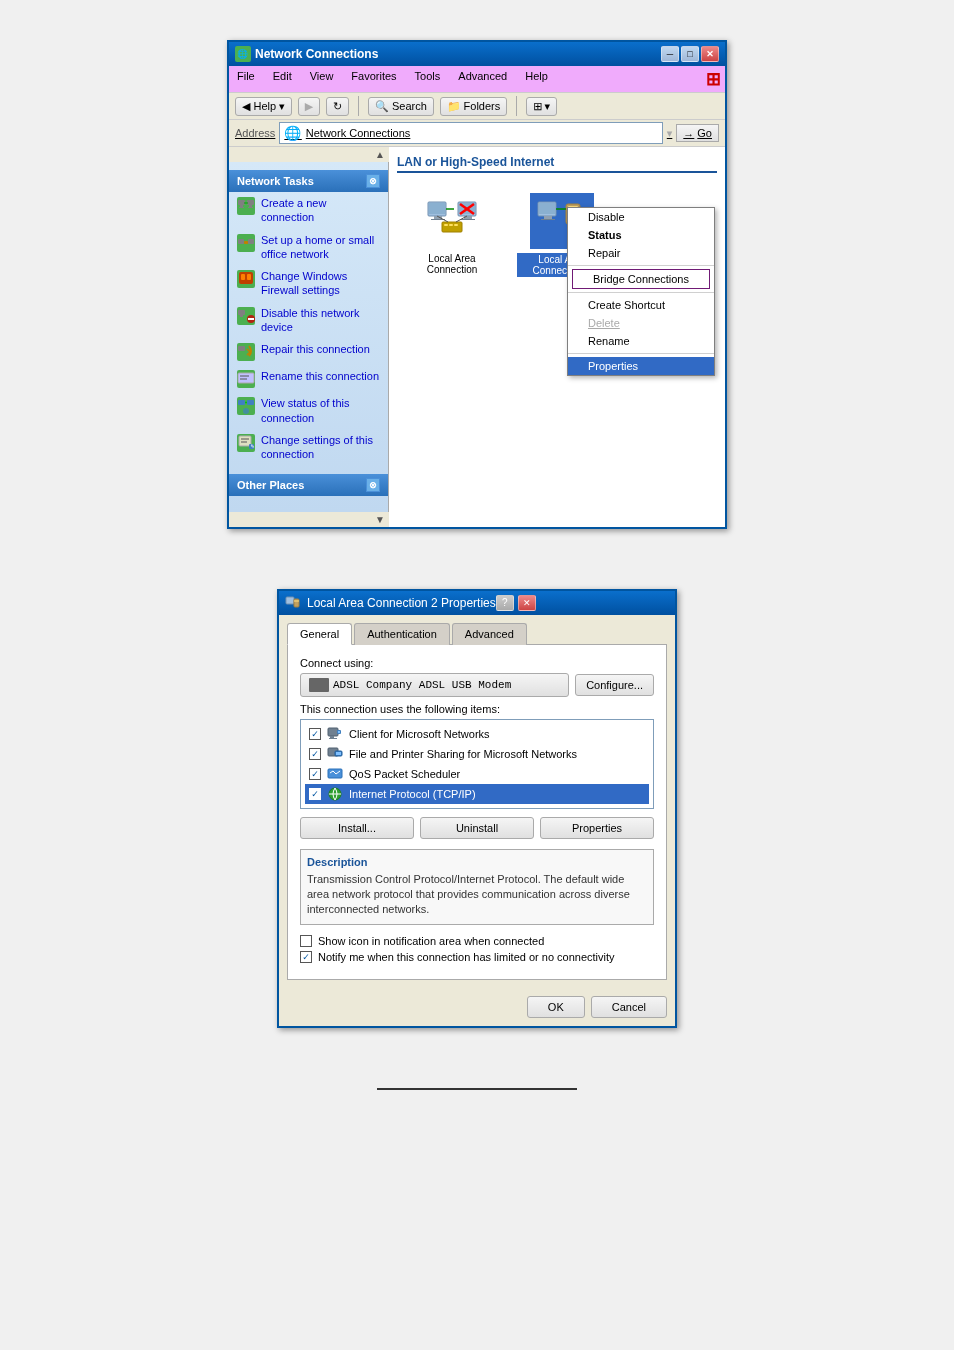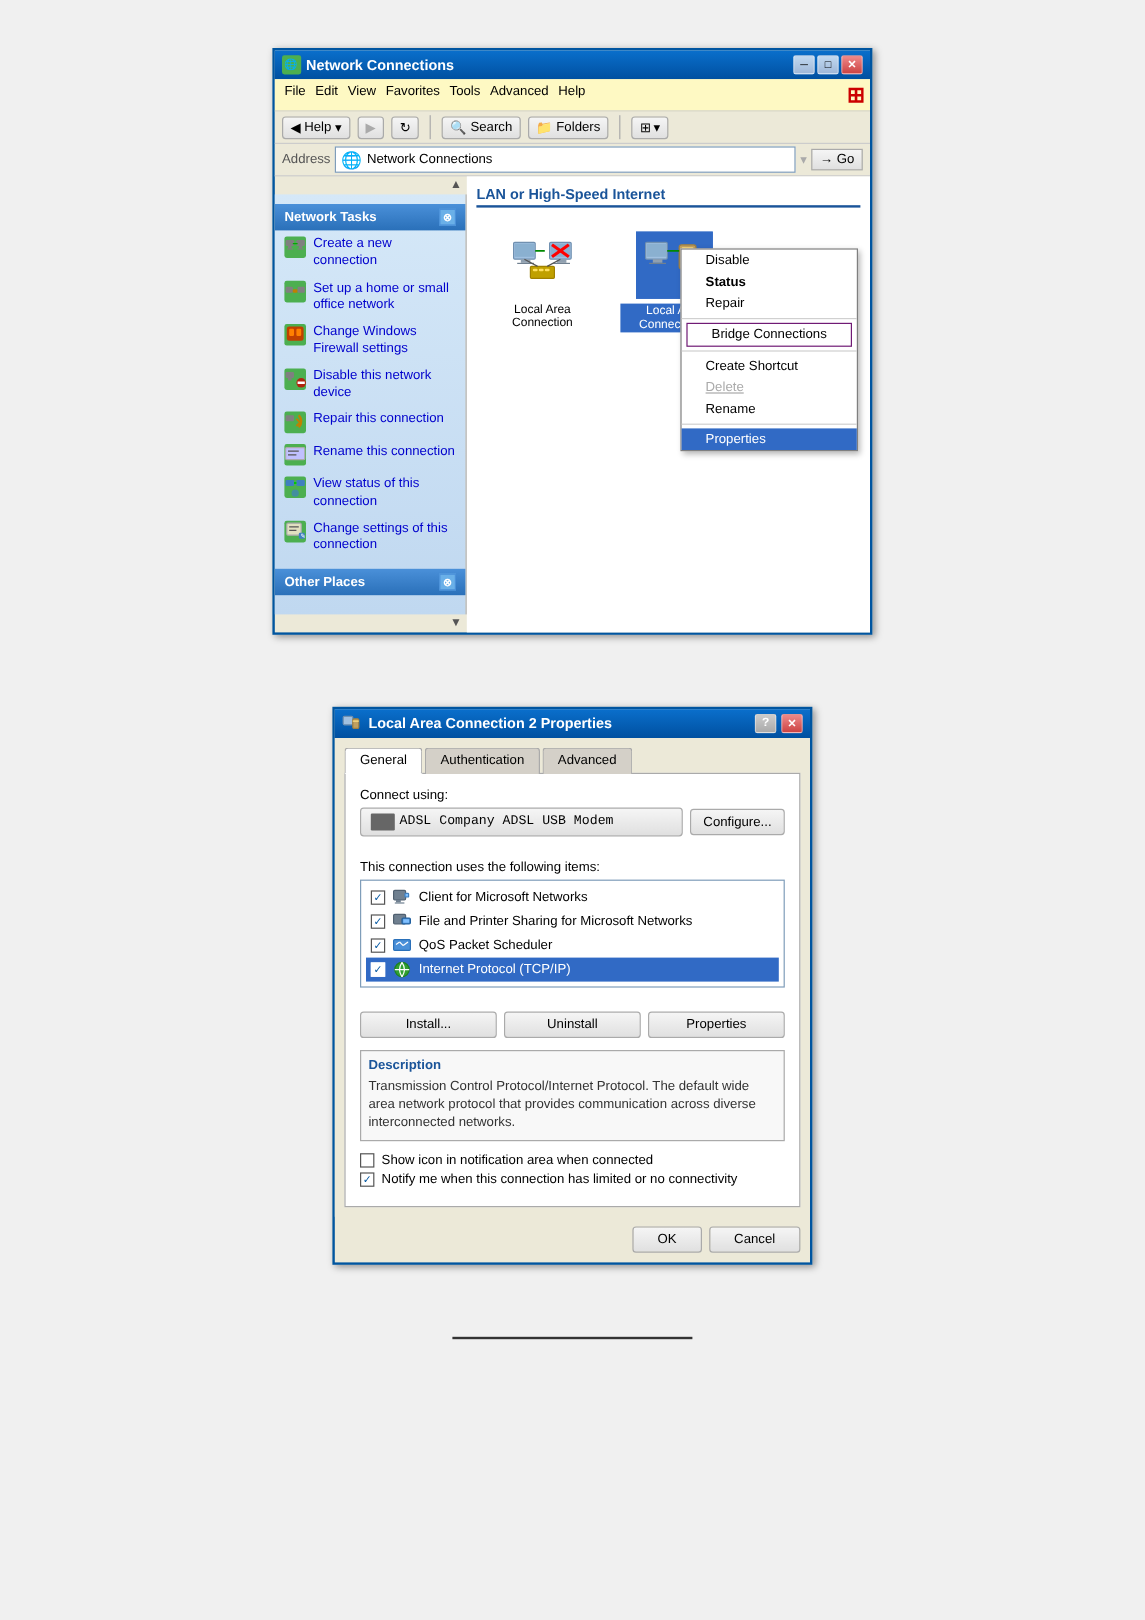--- a/index.html
+++ b/index.html
@@ -63,24 +63,24 @@
       font-size: 9px;
       cursor: pointer;
       display: flex;
       align-items: center;
       justify-content: center;
       border-radius: 2px;
     }
 
     
     .menu-bar {
-      background: #fef9c3;
+      background: #f0abfc;
       padding: 2px 4px;
       display: flex;
-      gap: 0;
+      gap: 10px;
       border-bottom: 1px solid #ccc;
       font-size: 11px;
     }
     .menu-item {
       cursor: pointer;
       padding: 2px 4px;
     }
 
     
     .toolbar {
@@ -115,20 +115,21 @@
     }
 
     
     .addr-bar {
       background: #ece9d8;
       padding: 2px 6px;
       display: flex;
       align-items: center;
       gap: 4px;
       border-bottom: 1px solid #ccc;
+      text-decoration: underline;
     }
     .addr-label {
       color: #555;
       font-size: 11px;
     }
     .addr-field {
       flex: 1;
       border: 1px solid #7f9db9;
       background: white;
       padding: 2px 4px;
@@ -306,26 +307,26 @@
     .win-props {
       width: 400px;
       border: 2px solid #0055a0;
       background: #ece9d8;
       box-shadow: 2px 2px 6px rgba(0,0,0,0.4);
     }
 
     .props-title-bar {
       background: linear-gradient(to bottom, #0a6fcc, #0050a0);
       color: white;
-      font-weight: bold;
+      font-weight: normal;
       font-size: 12px;
       padding: 4px 6px;
       display: flex;
       align-items: center;
-      justify-content: space-between;
+      justify-content: flex-start;
     }
 
     .props-body {
       background: #ece9d8;
       padding: 8px;
     }
 
     
     .tabs {
       display: flex;
@@ -348,21 +349,21 @@
       position: relative;
     }
 
     .tab-content {
       background: white;
       border: 1px solid #aaa;
       padding: 12px;
     }
 
     .field-group {
-      margin-bottom: 20px;
+      margin-bottom: 6px;
     }
     .field-label {
       font-size: 11px;
       margin-bottom: 4px;
     }
     .device-row {
       display: flex;
       align-items: center;
       gap: 6px;
     }

